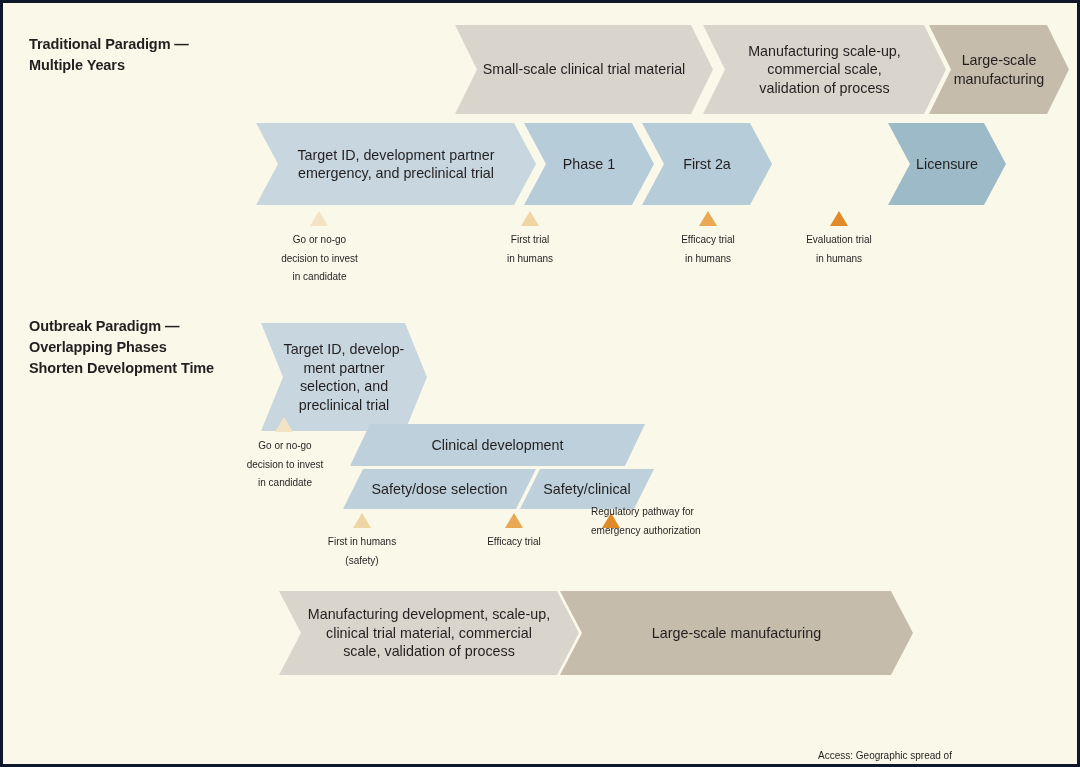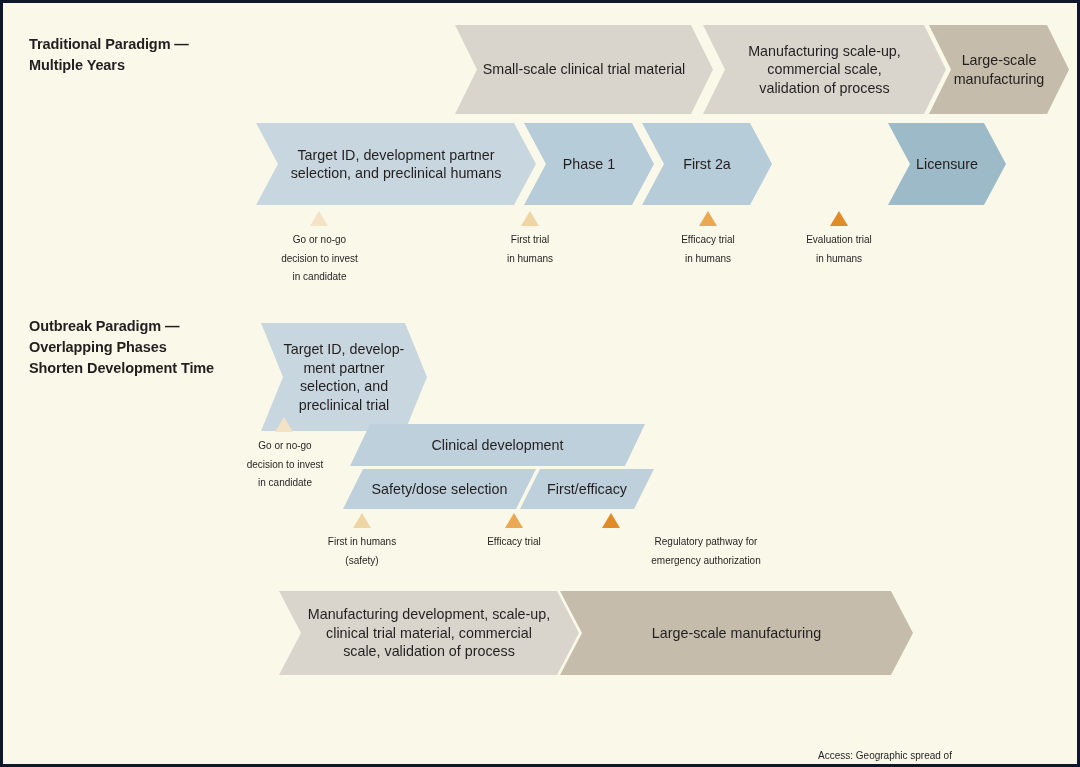--- a/index.html
+++ b/index.html
@@ -86,21 +86,21 @@
 commercial scale,
 validation of process</span>
   </div>
   <div class="band chev" style="left:926px; top:22px; width:140px; height:89px; background:#c6bcab;">
     <span>Large-scale
 manufacturing</span>
   </div>
 
   <div class="band chev" style="left:253px; top:120px; width:280px; height:82px; background:#c8d7df;">
     <span>Target ID, development partner
-selection, and preclinical humans</span>
+emergency, and preclinical trial</span>
   </div>
   <div class="band chev" style="left:521px; top:120px; width:130px; height:82px; background:#b7ccd9;">
     <span>Phase 1</span>
   </div>
   <div class="band chev" style="left:639px; top:120px; width:130px; height:82px; background:#b7ccd9;">
     <span>First 2a</span>
   </div>
   <div class="band chev" style="left:885px; top:120px; width:118px; height:82px; background:#9cbac7;justify-content:center;">
     <span>Licensure</span>
   </div>
@@ -138,32 +138,32 @@
 decision to invest
 in candidate</div>
 
   <div class="band para" style="left:347px; top:421px; width:295px; height:42px; background:#bdd0db;">
     <span>Clinical development</span>
   </div>
   <div class="band para" style="left:340px; top:466px; width:193px; height:40px; background:#bdd0db;">
     <span>Safety/dose selection</span>
   </div>
   <div class="band para" style="left:517px; top:466px; width:134px; height:40px; background:#bdd0db;">
-    <span>First/efficacy</span>
+    <span>Safety/clinical</span>
   </div>
 
   <div class="marker" style="left:350px; top:510px; border-bottom:15px solid #f0d5a4;"></div>
   <div class="note" style="left:284px; top:530px; width:150px;">First in humans
 (safety)</div>
 
   <div class="marker" style="left:502px; top:510px; border-bottom:15px solid #e9a851;"></div>
   <div class="note" style="left:436px; top:530px; width:150px;">Efficacy trial</div>
 
   <div class="marker" style="left:599px; top:510px; border-bottom:15px solid #e08a28;"></div>
-  <div class="note left" style="left:588px; top:530px; width:230px;text-align:center;">Regulatory pathway for
+  <div class="note left" style="left:588px; top:500px; width:230px;">Regulatory pathway for
 emergency authorization</div>
 
   <div class="band chev" style="left:276px; top:588px; width:300px; height:84px; background:#d9d5cc;">
     <span>Manufacturing development, scale-up,
 clinical trial material, commercial
 scale, validation of process</span>
   </div>
   <div class="band chev" style="left:557px; top:588px; width:353px; height:84px; background:#c6bcab;">
     <span>Large-scale manufacturing</span>
   </div>

